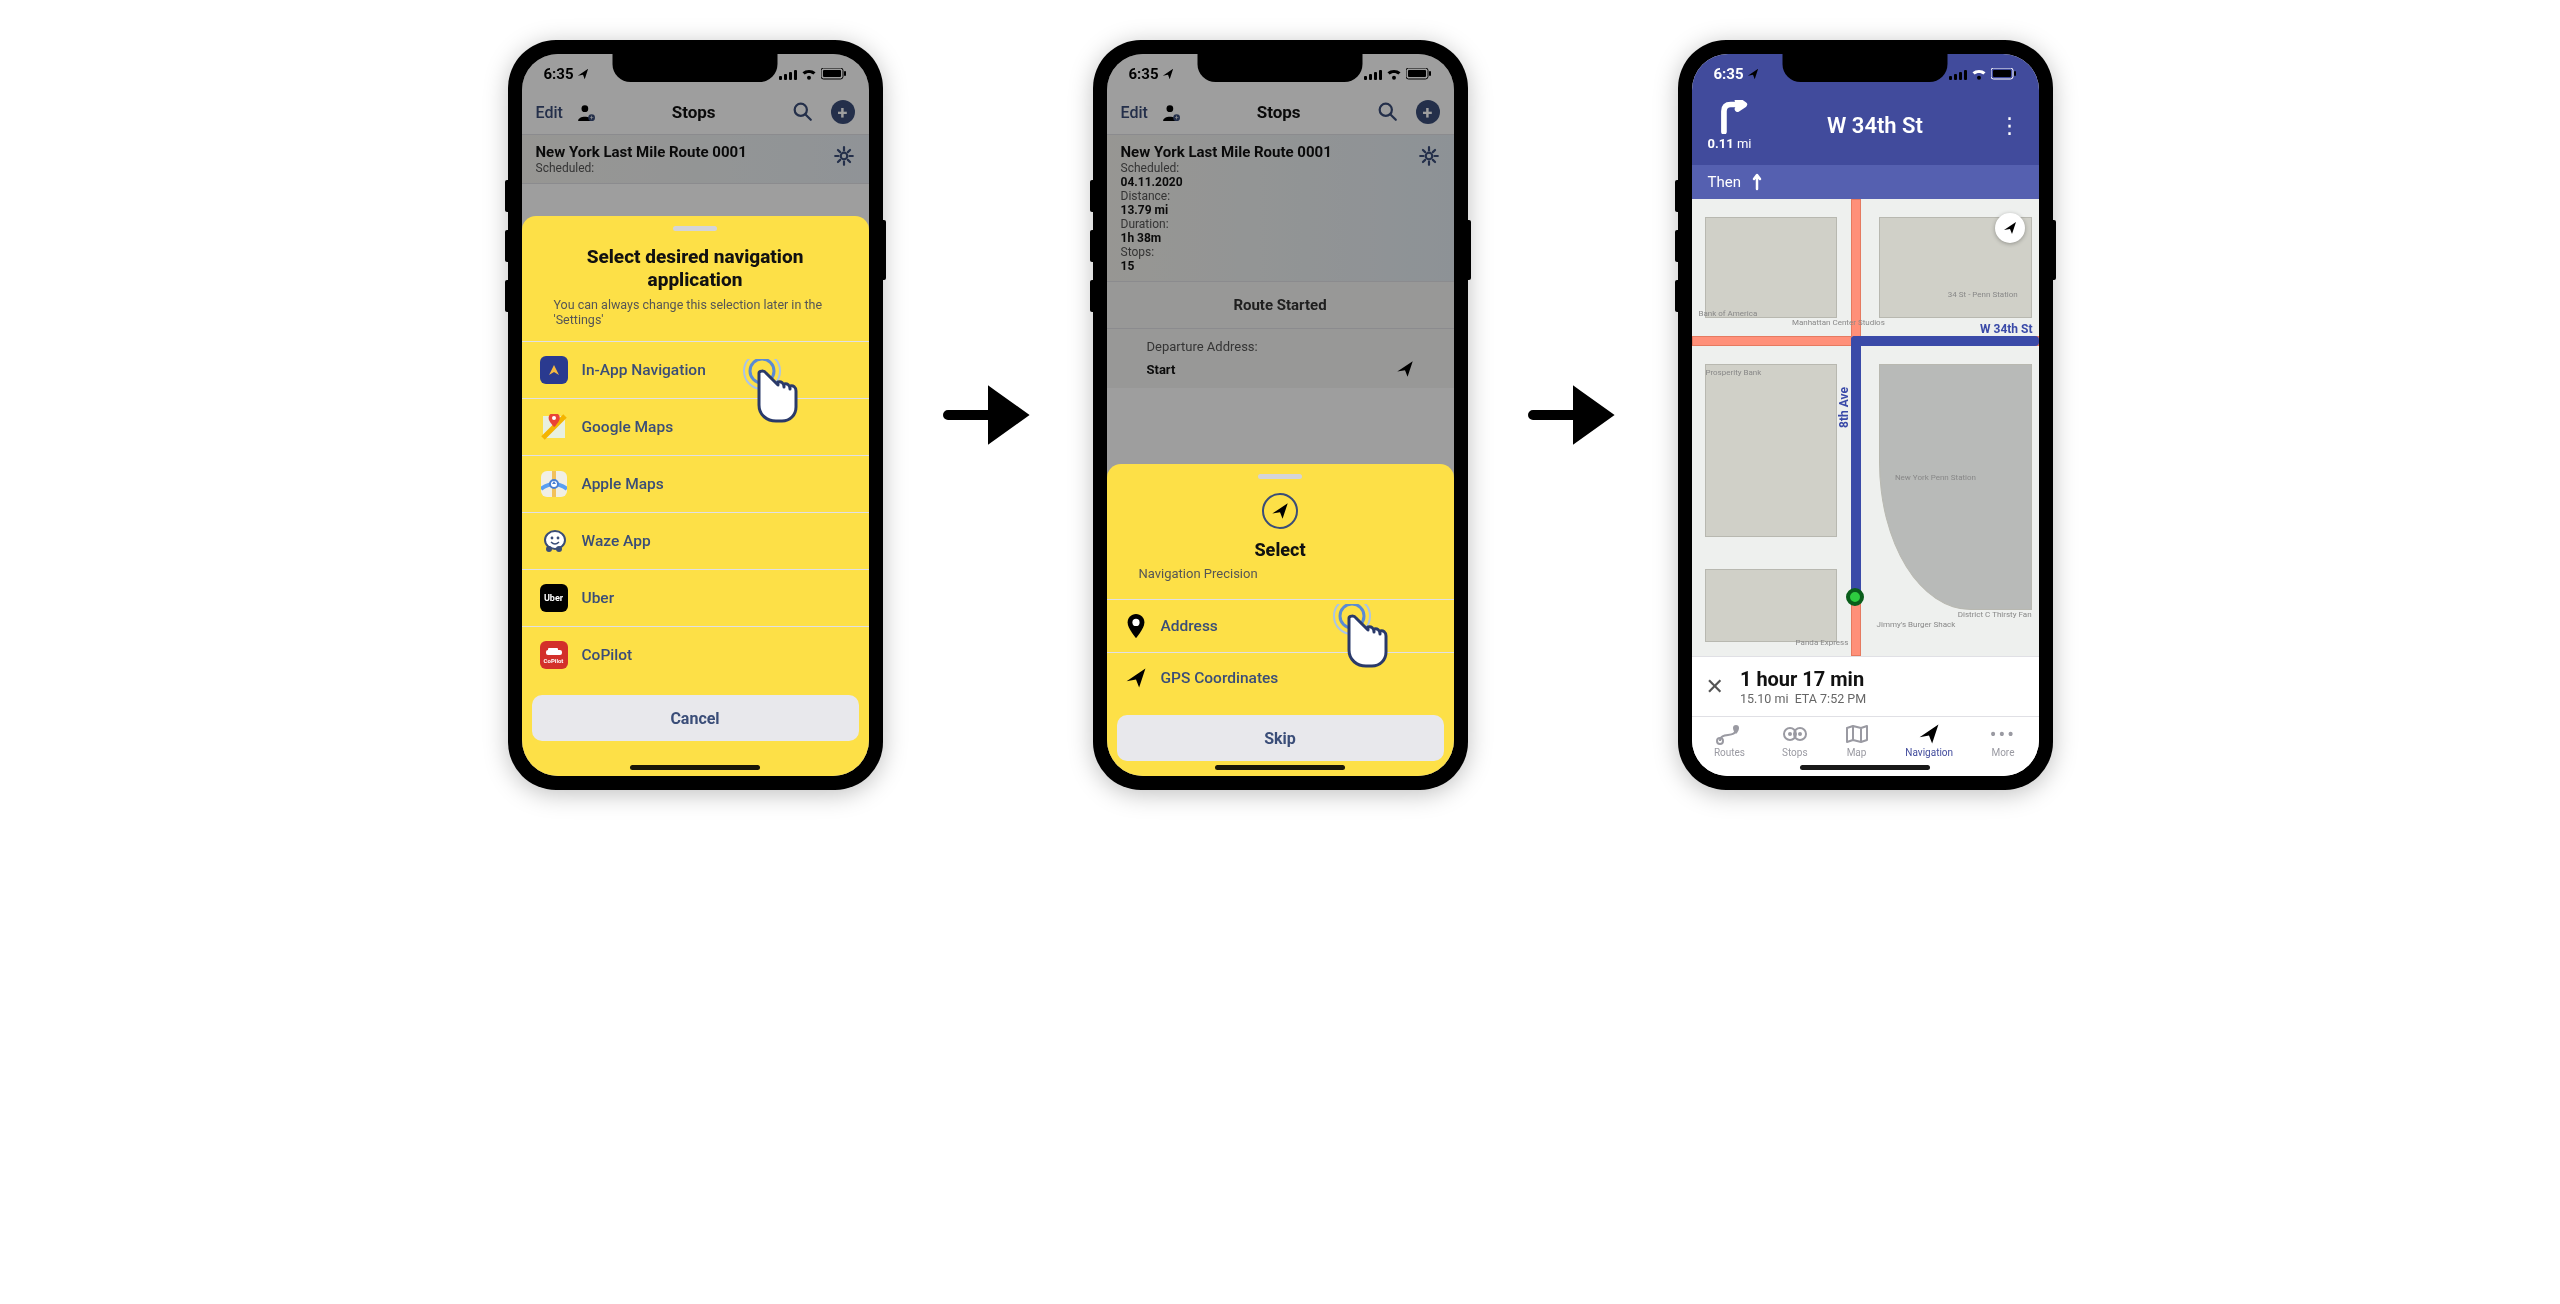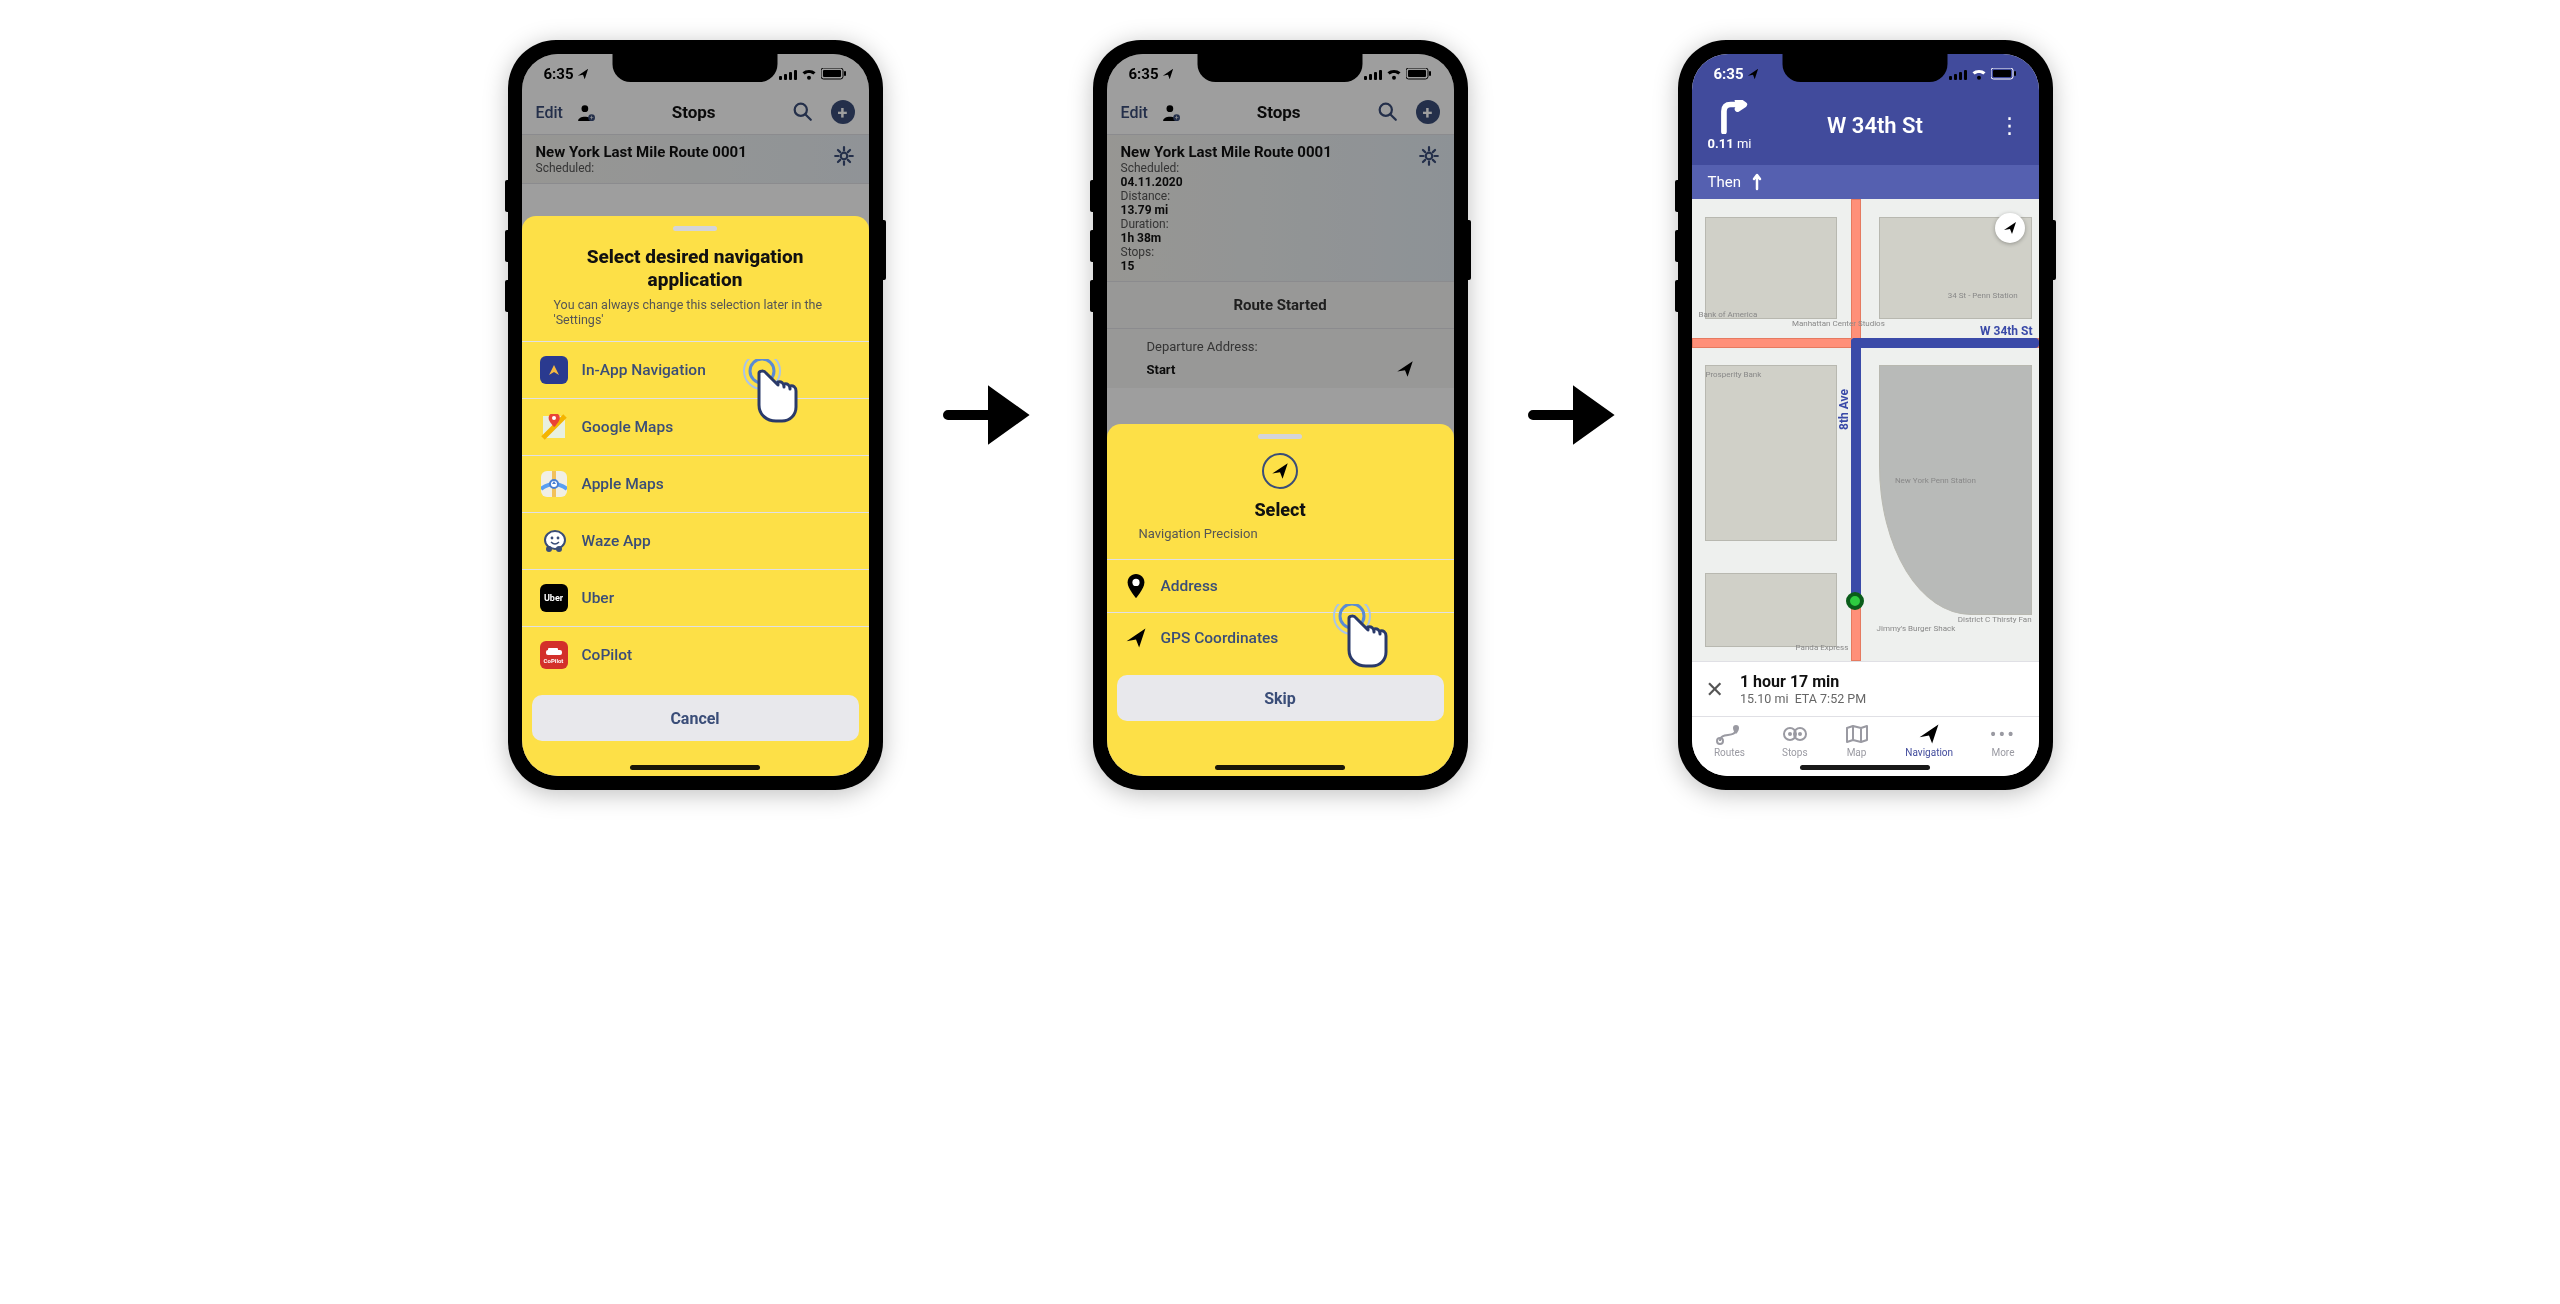--- a/index.html
+++ b/index.html
@@ -129,21 +129,21 @@
   .map-area .path-h{position:absolute;left:46%;right:0;top:30%;height:10px;background:#3a4aa8;border-radius:4px;}
   .map-area .current{position:absolute;left:44.5%;bottom:11%;width:18px;height:18px;background:#2ecc40;border:4px solid #0a5d1a;border-radius:50%;}
   .map-area .compass{position:absolute;right:14px;top:14px;width:30px;height:30px;background:#fff;border-radius:50%;box-shadow:0 1px 4px rgba(0,0,0,.3);display:flex;align-items:center;justify-content:center;color:#414b9c;}
   .map-area .street-label{position:absolute;font-size:12px;font-weight:700;color:#3a4aa8;}
   .map-area .poi{position:absolute;font-size:8px;color:#888;}
   .map-area .building{position:absolute;background:#d0d0c8;border:1px solid #b8b8b0;}
   .eta-bar{
     background:#fff;padding:10px 14px;display:flex;align-items:center;gap:16px;border-top:1px solid var(--border);
   }
   .eta-bar .close{font-size:22px;color:#555;font-weight:300;}
-  .eta-bar .info .t{font-weight:700;font-size:16px;color:#111;}
+  .eta-bar .info .t{font-weight:700;font-size:20px;color:#111;}
   .eta-bar .info .d{font-size:12.5px;color:#666;}
   .bottom-tabs{
     display:flex;justify-content:space-around;padding:6px 4px 18px;border-top:1px solid var(--border);background:#fff;
   }
   .bottom-tabs .tab{display:flex;flex-direction:column;align-items:center;gap:2px;font-size:10px;color:#9a9aa2;}
   .bottom-tabs .tab.active{color:var(--nav-purple);}
   .bottom-tabs .tab svg,.bottom-tabs .tab .tab-ico{height:22px;}
   
   .route-started-band{
     text-align:center;font-weight:700;font-size:15px;color:#333;padding:14px 0;border-bottom:1px solid var(--border);background:#f6f6f4;
@@ -391,21 +391,21 @@
       <div class="start">
         <span>Start</span>
         <svg width="18" height="18" viewBox="0 0 14 14" style="color:#3a4d78">
             <use href="#locarrow"></use>
           </svg>
       </div>
     </div>
 
     <div class="dim"></div>
 
-    <div class="sheet precision" style="height:352px;">
+    <div class="sheet precision" style="height:312px;">
       <div class="grabber"></div>
       <div class="hero-icon">
         <svg width="18" height="18" viewBox="0 0 14 14">
             <use href="#locarrow"></use>
           </svg>
       </div>
       <h2>Select</h2>
       <p class="sub">Navigation Precision</p>
 
       <div class="opt">

